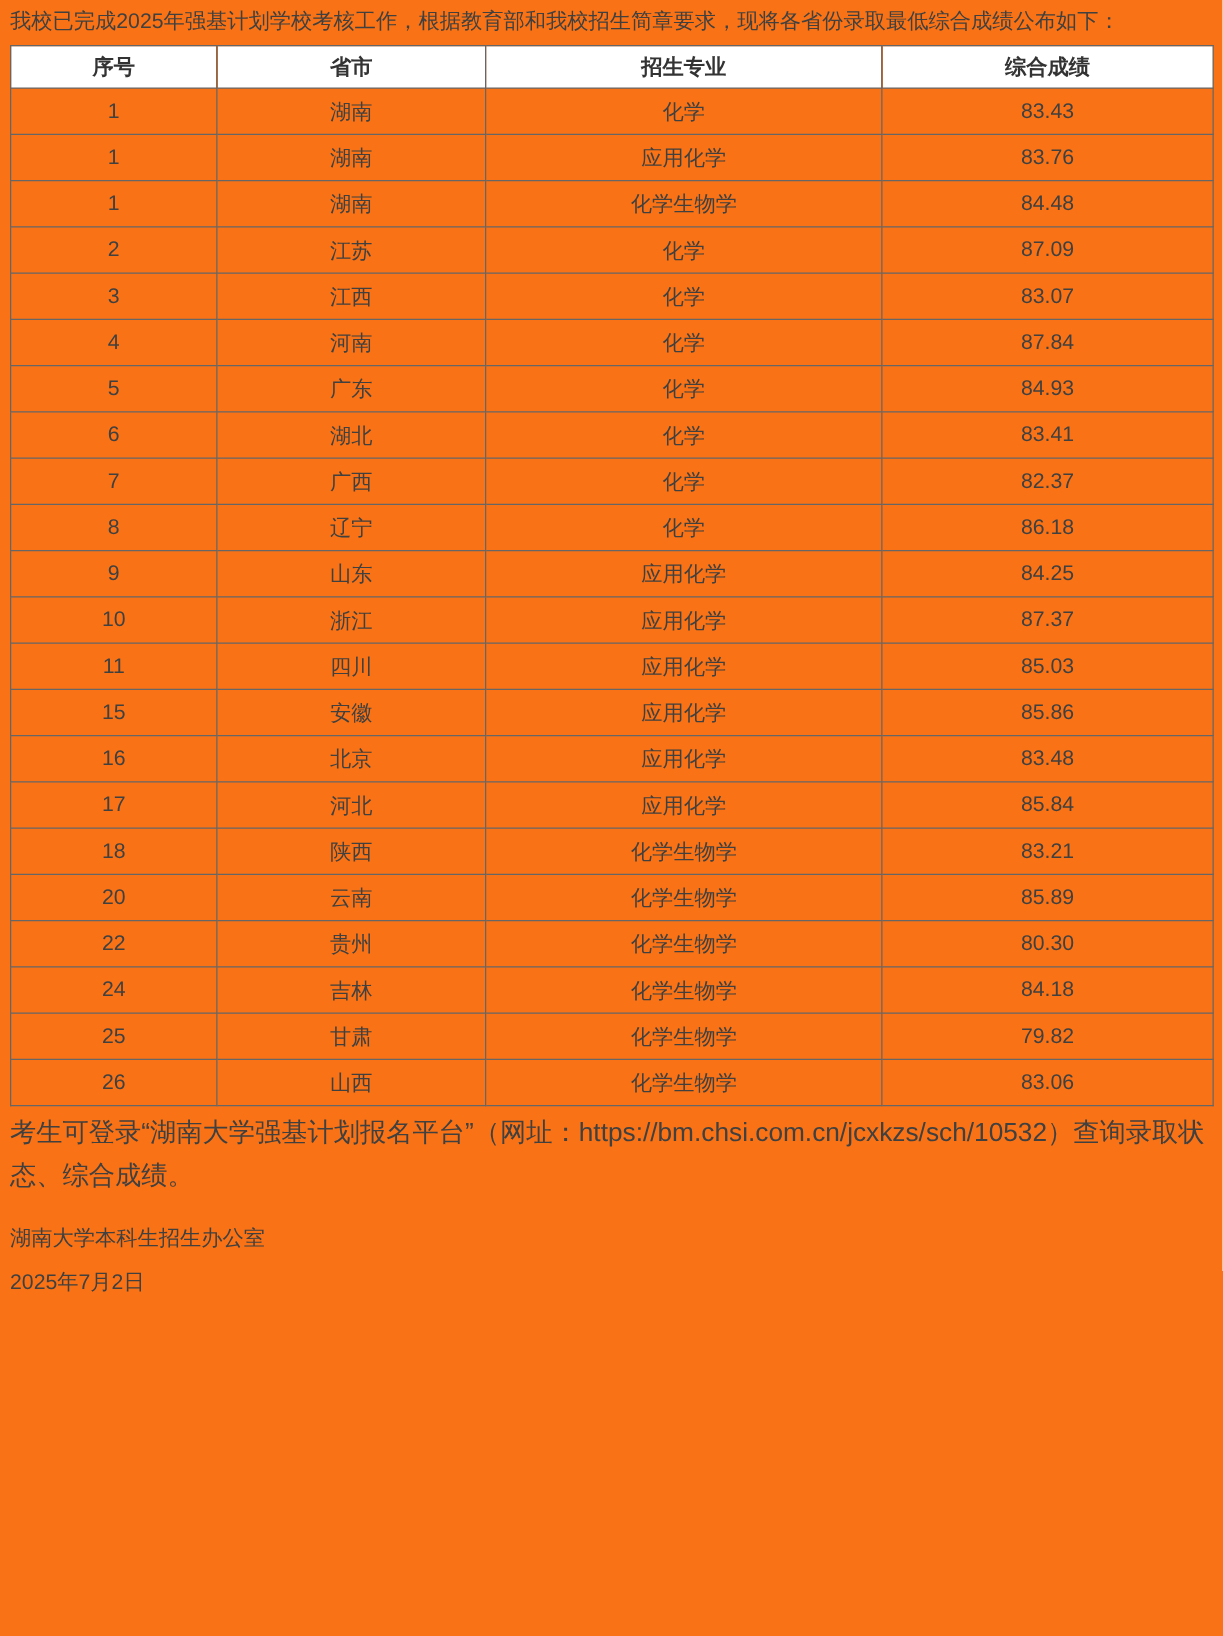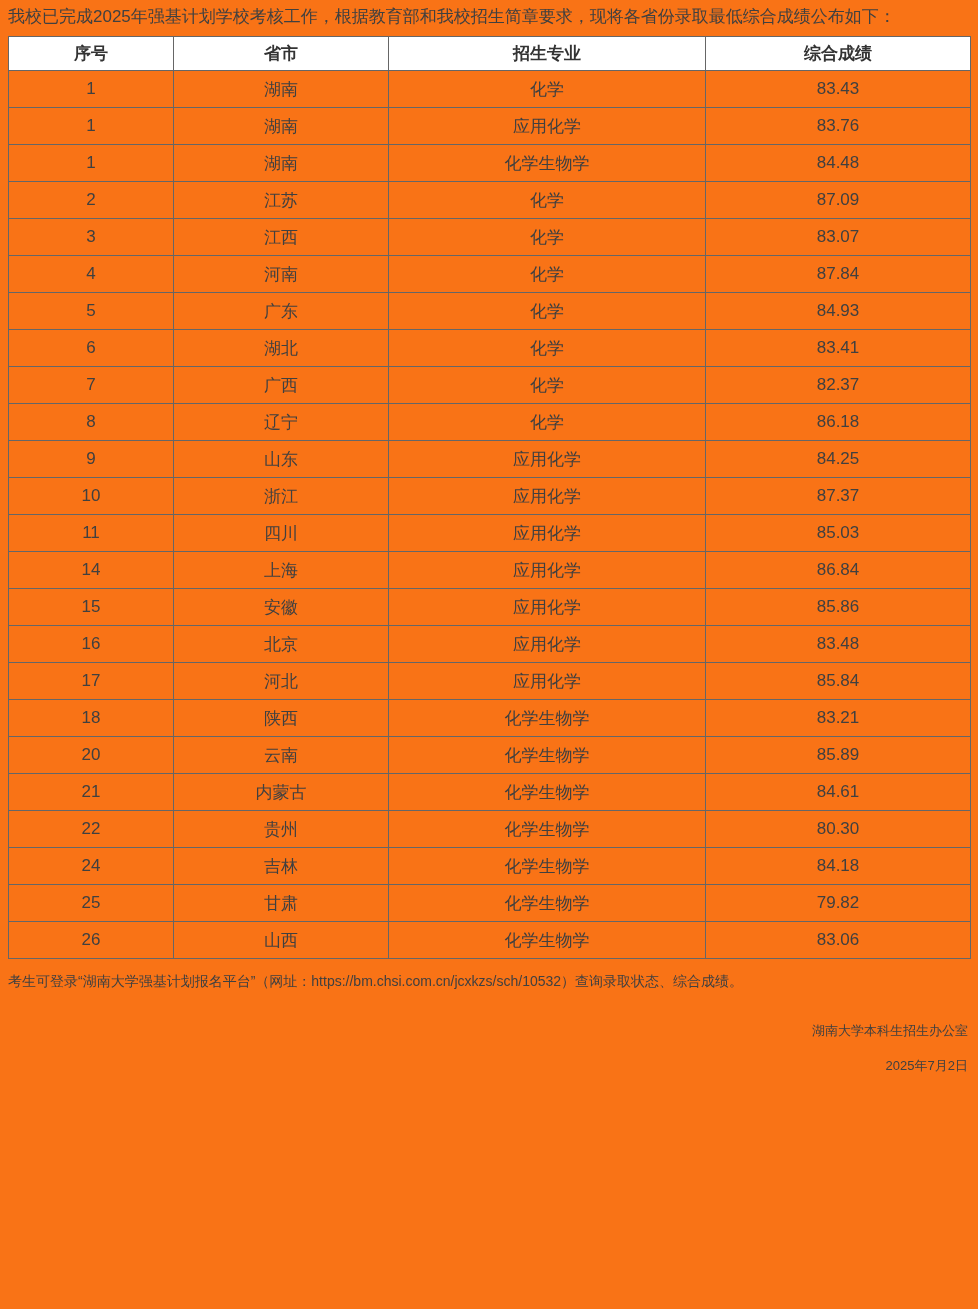--- a/index.html
+++ b/index.html
@@ -45,31 +45,30 @@
     color: #333333;
     background: #ffffff;
   }
   table.scores td {
     height: 37px;
     font-size: 17px;
     color: #404040;
   }
   .note {
     margin: 4px 8px;
-    font-size: 14px;
+    font-size: 21px;
     line-height: 34px;
     color: #404040;
   }
   .note.first {
     margin-top: 5px;
   }
   .signature {
     margin: 22px 10px 0 8px;
-    text-align: right;
-    font-size: 13px;
+    font-size: 17px;
     color: #404040;
   }
   .signature p {
     margin: 0 0 14px 0;
     line-height: 21px;
   }
 </style>
 </head>
 <body>
 
@@ -165,26 +164,20 @@
           <td>应用化学</td>
           <td>87.37</td>
         </tr>
         <tr>
           <td>11</td>
           <td>四川</td>
           <td>应用化学</td>
           <td>85.03</td>
         </tr>
         <tr>
-          <td>14</td>
-          <td>上海</td>
-          <td>应用化学</td>
-          <td>86.84</td>
-        </tr>
-        <tr>
           <td>15</td>
           <td>安徽</td>
           <td>应用化学</td>
           <td>85.86</td>
         </tr>
         <tr>
           <td>16</td>
           <td>北京</td>
           <td>应用化学</td>
           <td>83.48</td>
@@ -199,26 +192,20 @@
           <td>18</td>
           <td>陕西</td>
           <td>化学生物学</td>
           <td>83.21</td>
         </tr>
         <tr>
           <td>20</td>
           <td>云南</td>
           <td>化学生物学</td>
           <td>85.89</td>
-        </tr>
-        <tr>
-          <td>21</td>
-          <td>内蒙古</td>
-          <td>化学生物学</td>
-          <td>84.61</td>
         </tr>
         <tr>
           <td>22</td>
           <td>贵州</td>
           <td>化学生物学</td>
           <td>80.30</td>
         </tr>
         <tr>
           <td>24</td>
           <td>吉林</td>

